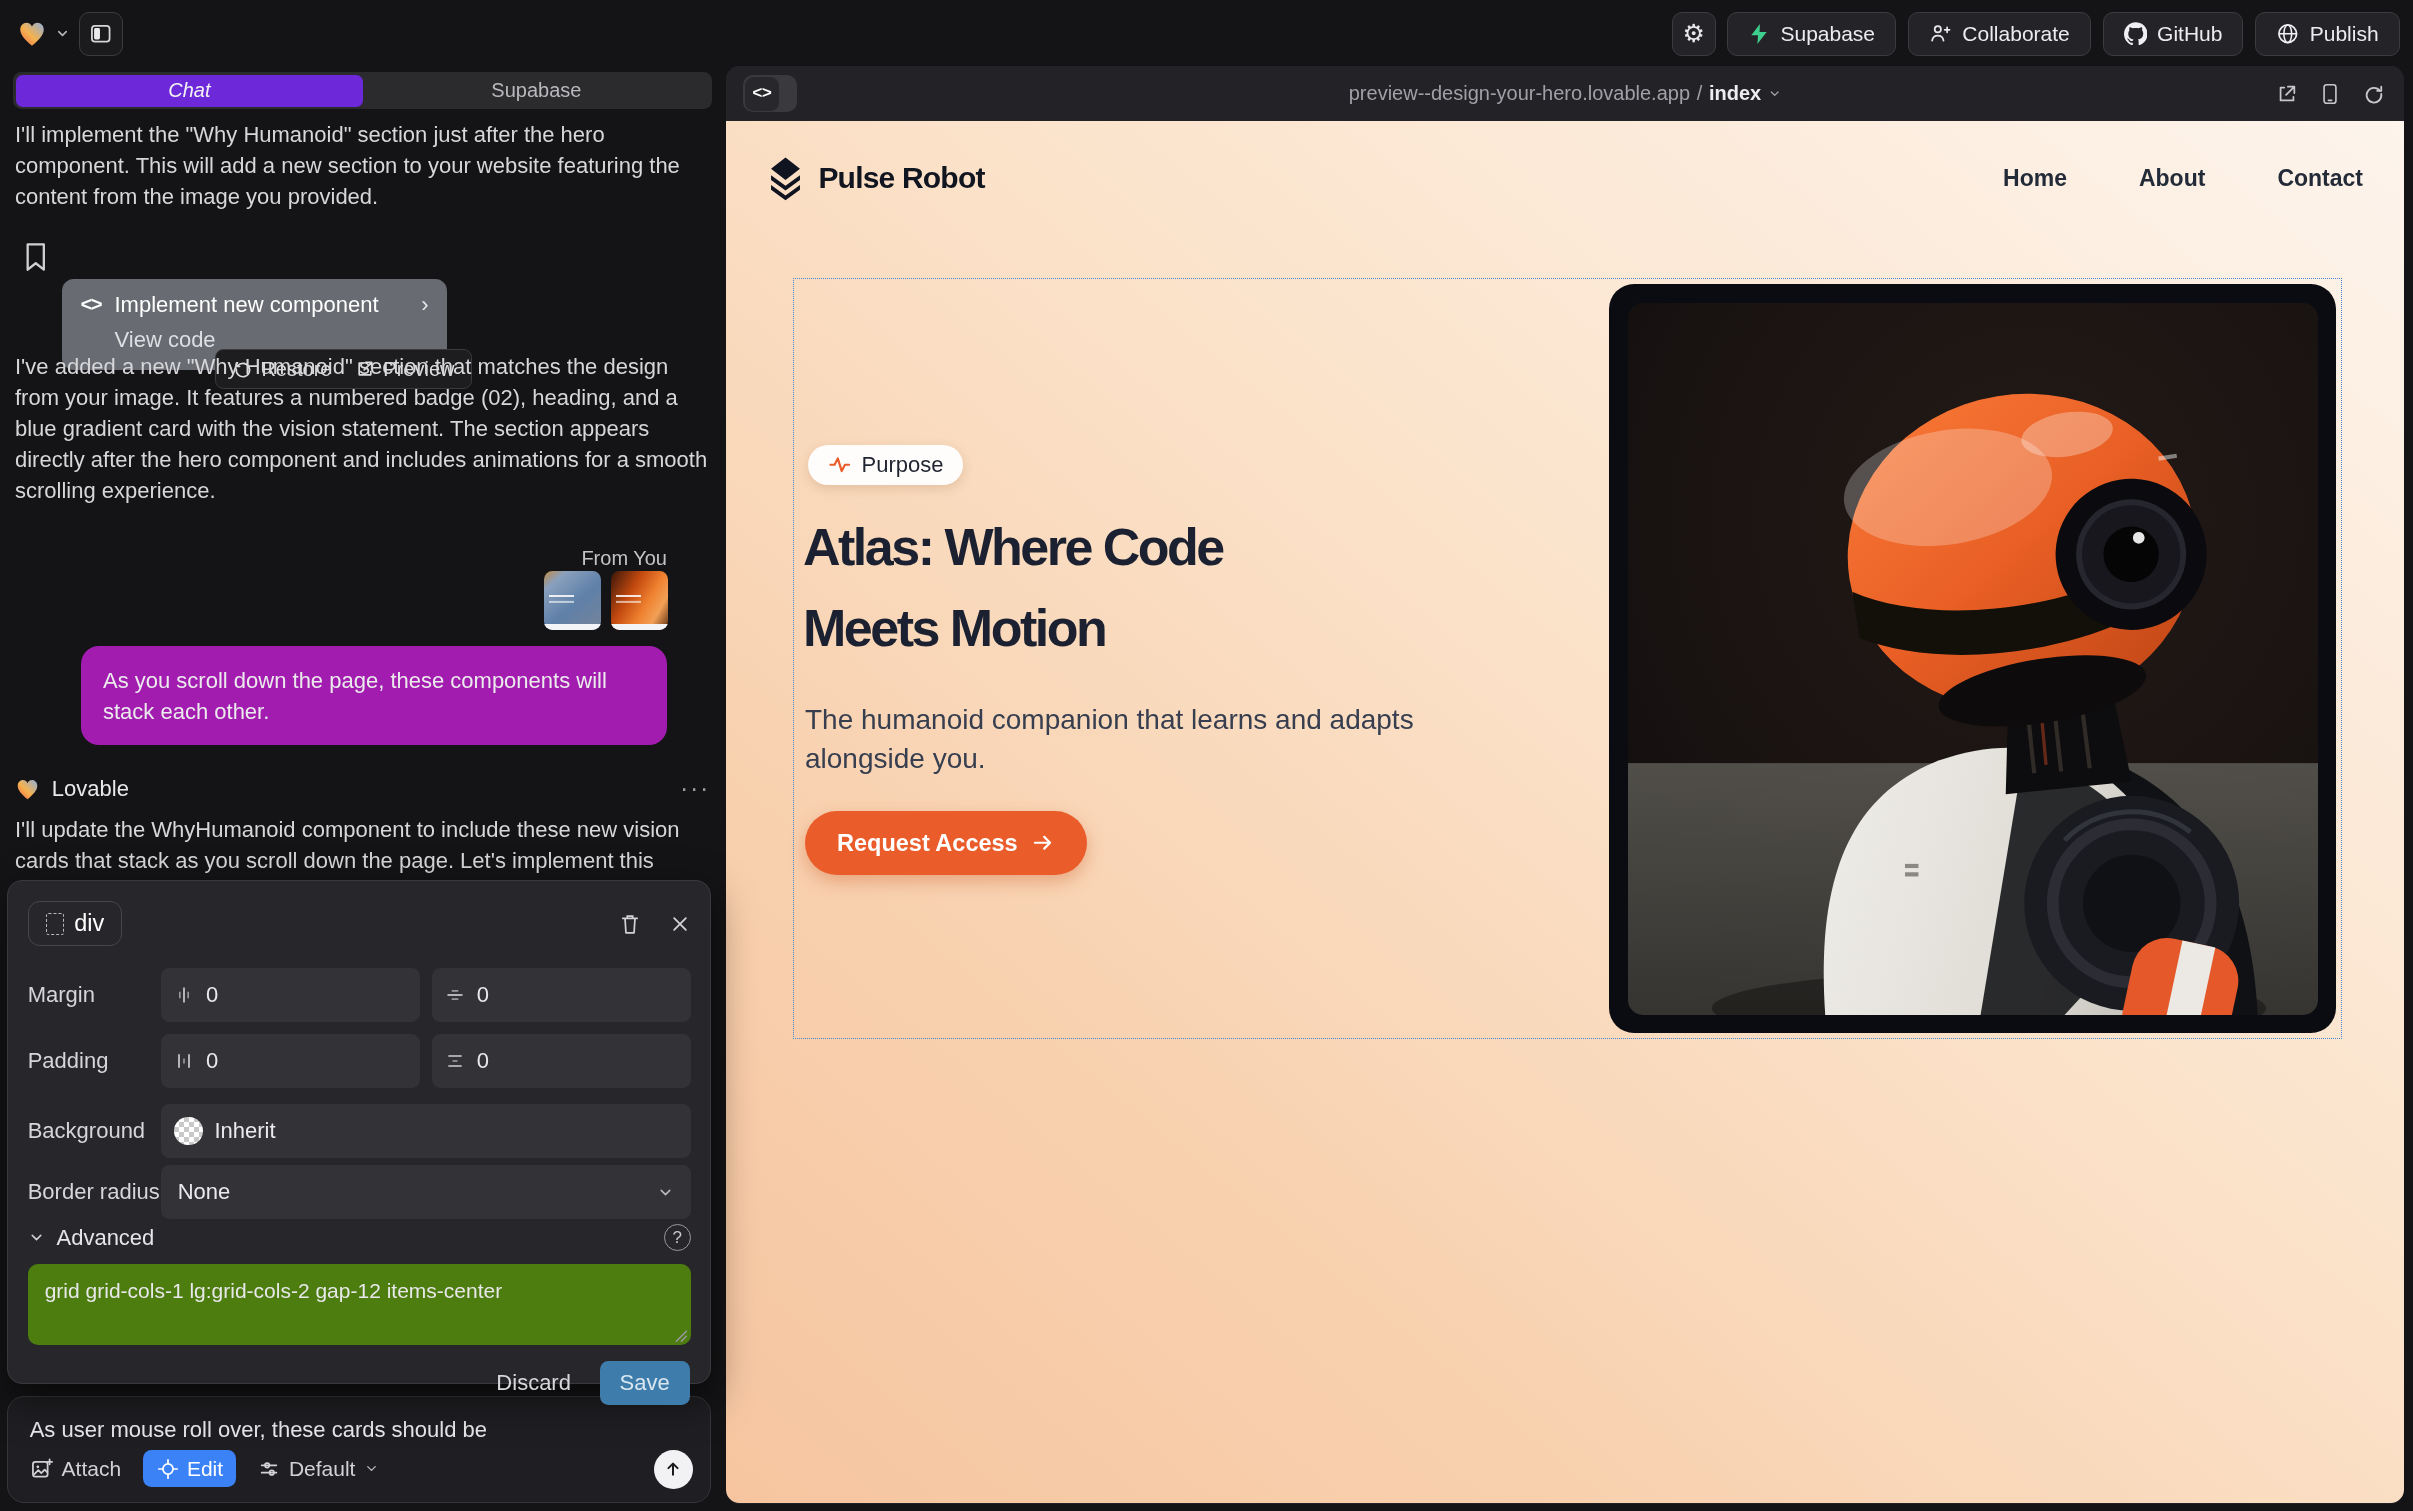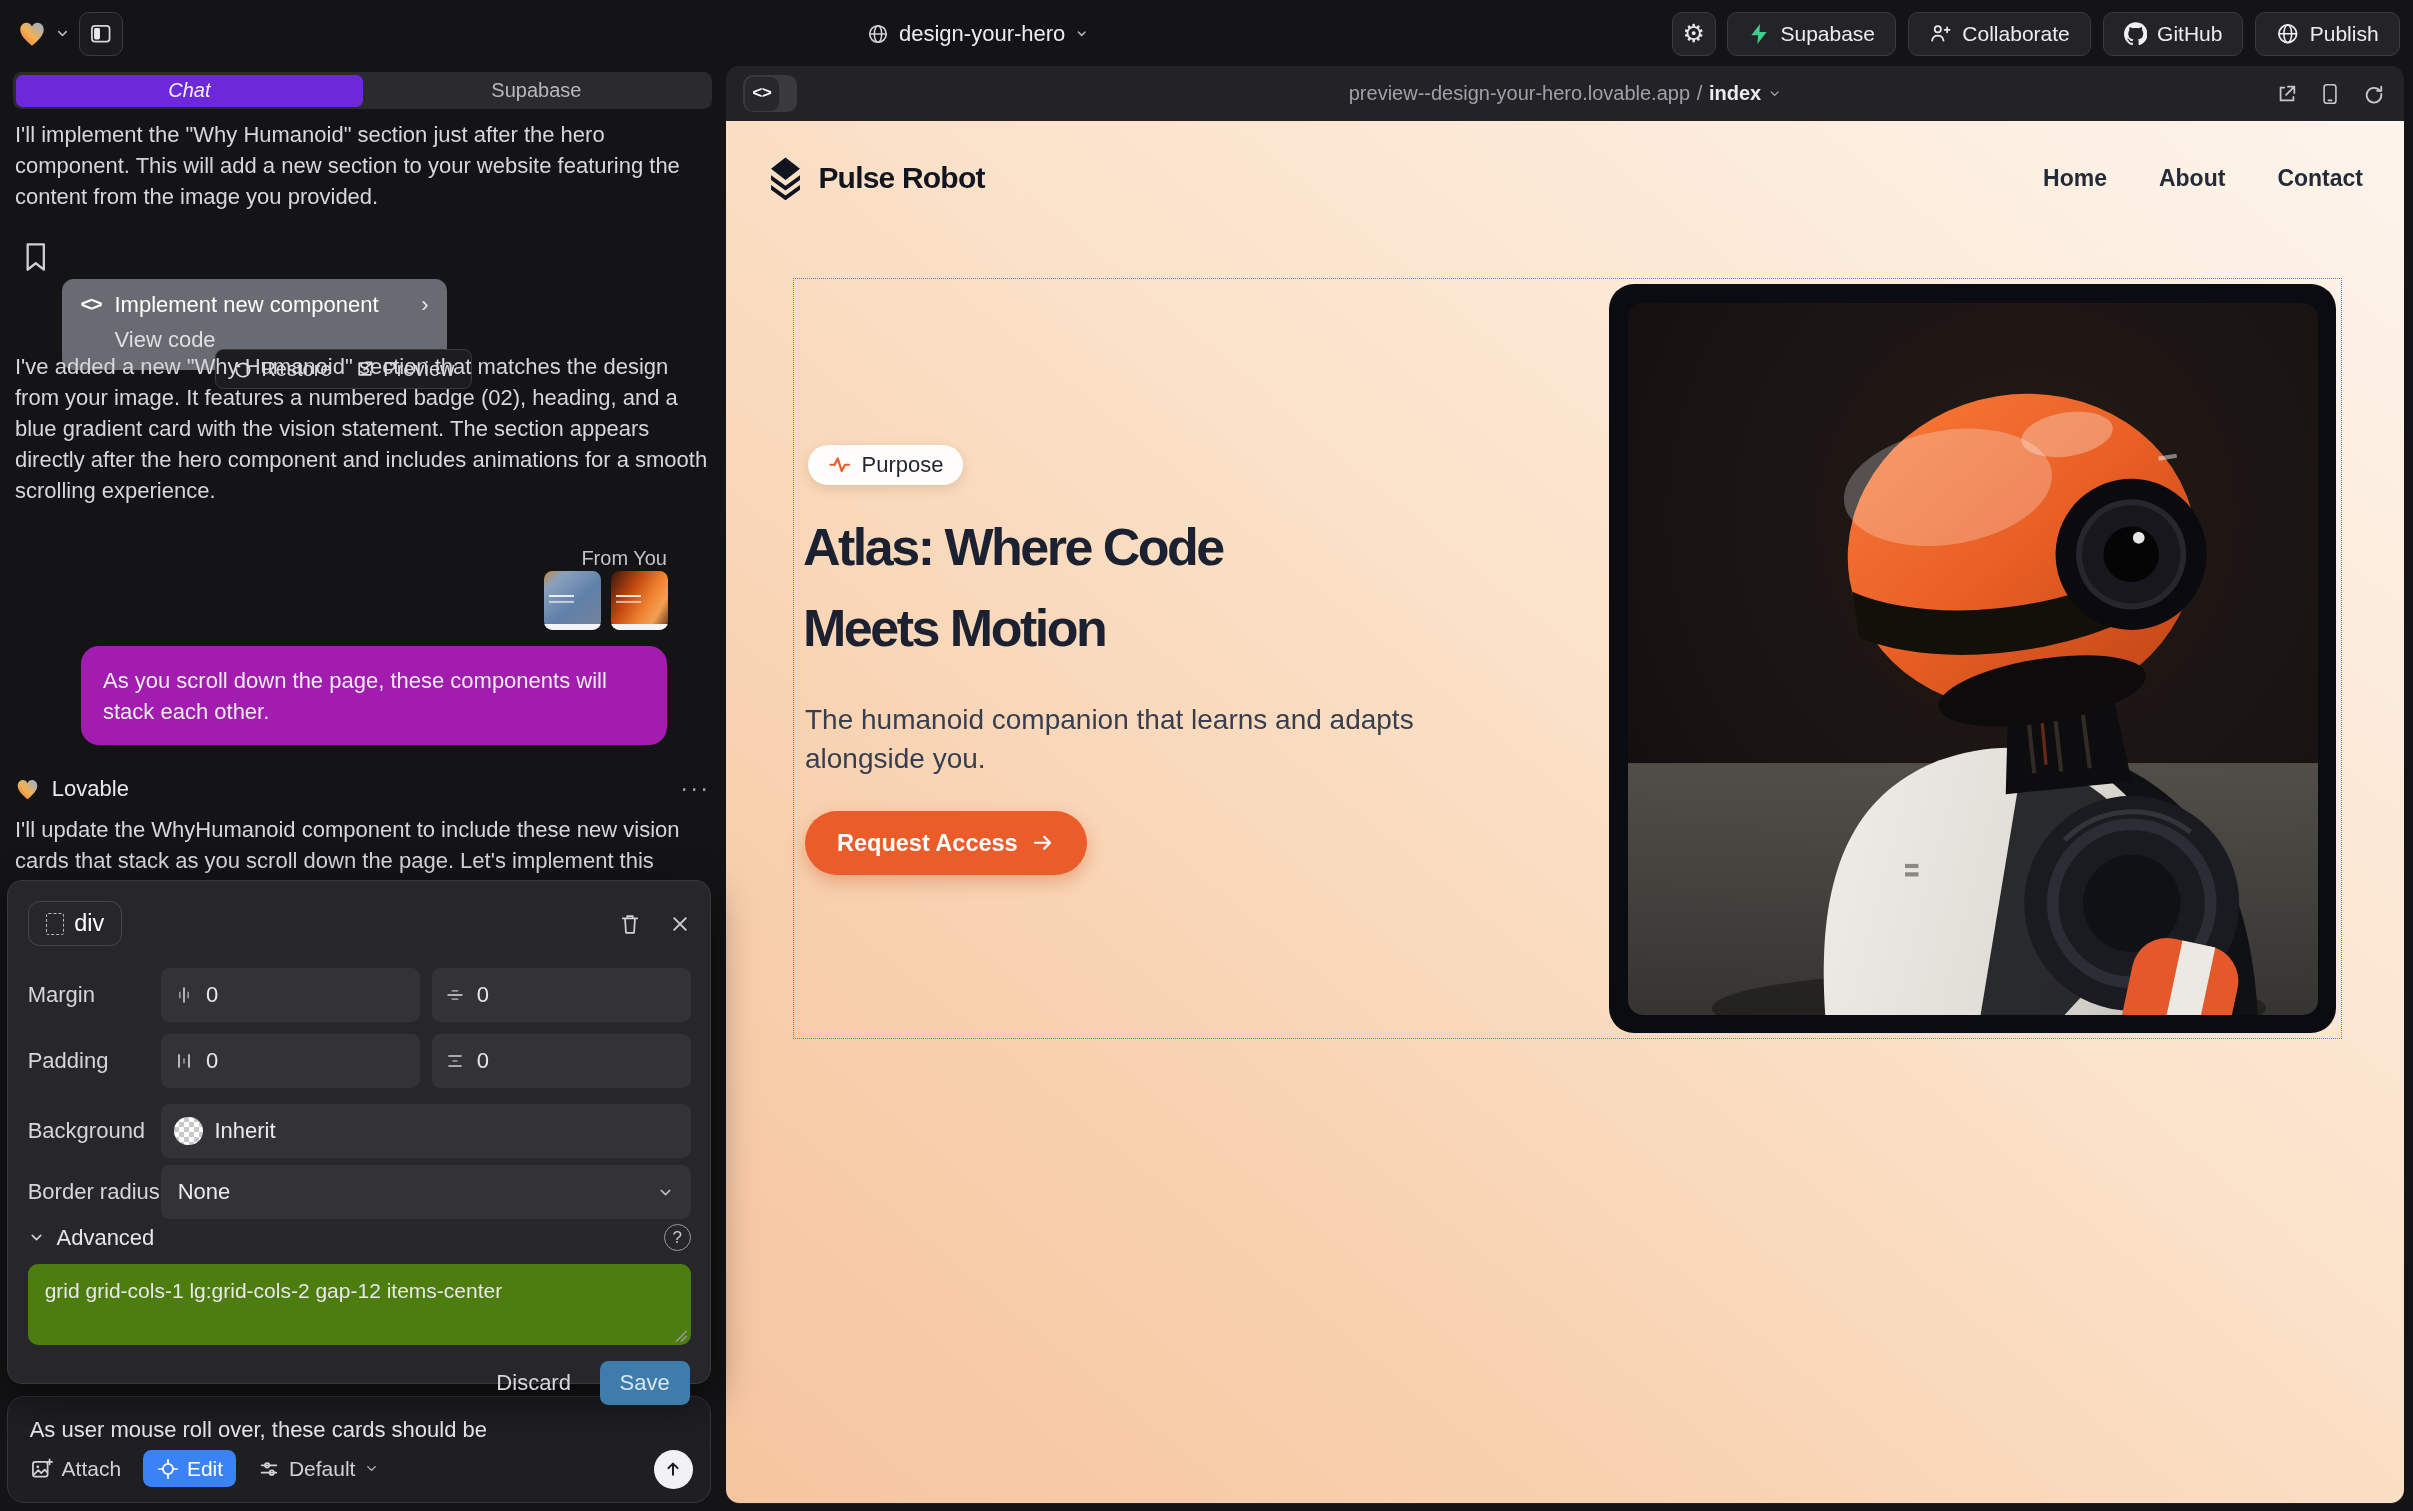--- a/index.html
+++ b/index.html
@@ -81,21 +81,21 @@
   .code-seg .code-glyph { font-size:17px; letter-spacing:-0.8px; }
   .pv-url { position:absolute; left:0; width:100%; top:0; height:55px; display:flex; align-items:center; justify-content:center; gap:6.7px; font-size:20px; }
   .url-host { color:#a0a0a6; cursor:pointer; }
   .url-page { color:#ededf0; font-weight:bold; }
   .pv-icons { position:absolute; right:20px; top:0; height:55px; display:flex; align-items:center; gap:22px; }
   .site { position:absolute; left:0; top:55px; width:1678px; height:1382px; border-radius:0 0 13.4px 13.4px; overflow:hidden;
      background:linear-gradient(to bottom left, #fdf4ec 0%, #fbe3cb 42%, #f8d0ae 75%, #f6c5a0 100%); }
   .site-header { position:absolute; left:40px; top:30px; width:1597px; height:54px; display:flex; align-items:center; }
   .brand { display:flex; align-items:center; gap:13.4px; font-size:30px; font-weight:bold; letter-spacing:-0.8px; color:#10151f; }
   .site-nav { margin-left:auto; display:flex; gap:52px; font-size:23px; font-weight:bold; color:#232a38; }
-  .site-nav span { cursor:pointer; }
+  .site-nav span { cursor:pointer;margin-left:20px; }
   .selection-outline { position:absolute; left:67px; top:157px; width:1549px; height:761px; border:1.7px dotted #4f86cd; pointer-events:none; }
   .badge { position:absolute; left:82px; top:324px; height:40px; display:flex; align-items:center; gap:10px; padding:0 20px; background:#fffdfb; border-radius:22px; box-shadow:0 3.4px 11.8px rgba(120,70,30,.18); font-size:22px; color:#1f2430; cursor:pointer; }
   .hero-h1 { position:absolute; left:77px; top:386px; font-size:52px; line-height:81px; font-weight:bold; letter-spacing:-2.5px; color:#1b2130; }
   .hero-sub { position:absolute; left:79px; top:579px; font-size:28px; line-height:39px; color:#363e4f; }
   .cta { position:absolute; left:79px; top:690px; height:64px; display:flex; align-items:center; gap:13.4px; padding:0 32px; background:#ea5c29; border-radius:34px; color:#fff; font-size:23.5px; font-weight:bold; box-shadow:0 6.7px 17px rgba(200,80,30,.35); cursor:pointer; }
   .robot-card { position:absolute; left:883px; top:163px; width:727px; height:749px; background:#0a0c12; border-radius:25px; padding:18.5px; }
   .robot-scene { width:100%; height:100%; border-radius:15px; overflow:hidden; }
 
   .clipped-bookmark { position:absolute; left:25px; top:857px; z-index:1; }
 </style>
@@ -122,31 +122,20 @@
         </svg>
     </span>
     <span class="tb-toggle">
       <svg width="23.5" height="23.5" viewBox="0 0 24 24">
         <rect x="3" y="4" width="18" height="16" rx="3" fill="none" stroke="#d6d6d9" stroke-width="1.8"></rect>
         <rect x="5.2" y="6.2" width="6" height="11.6" rx="1.5" fill="#e9e9eb"></rect>
       </svg>
     </span>
   </div>
 
-  <div class="tb-center">
-    <svg width="22" height="22" viewBox="0 0 24 24">
-      <circle cx="12" cy="12" r="9" fill="none" stroke="#d6d6d9" stroke-width="1.8"></circle>
-      <ellipse cx="12" cy="12" rx="4" ry="9" fill="none" stroke="#d6d6d9" stroke-width="1.6"></ellipse>
-      <path d="M3.5 12h17" stroke="#d6d6d9" stroke-width="1.6"></path>
-    </svg>
-    <span>design-your-hero</span>
-    <svg width="13.4" height="13.4" viewBox="0 0 24 24">
-        <path d="M6 9l6 6 6-6" fill="none" stroke="#b9b9bd" stroke-width="2.6" stroke-linecap="round" stroke-linejoin="round"></path>
-      </svg>
-  </div>
 
   <div class="tb-right">
     <div class="tb-btn tb-iconbtn">
       <span class="gear-glyph">⚙</span>
     </div>
     <div class="tb-btn">
       <svg width="22" height="22" viewBox="0 0 24 24">
         <path d="M13 1 3.6 13.4 11 13.4 10.2 23 20.4 9.8 12.6 9.8Z" fill="#3ecf8e"></path>
       </svg>
       <span>Supabase</span>

